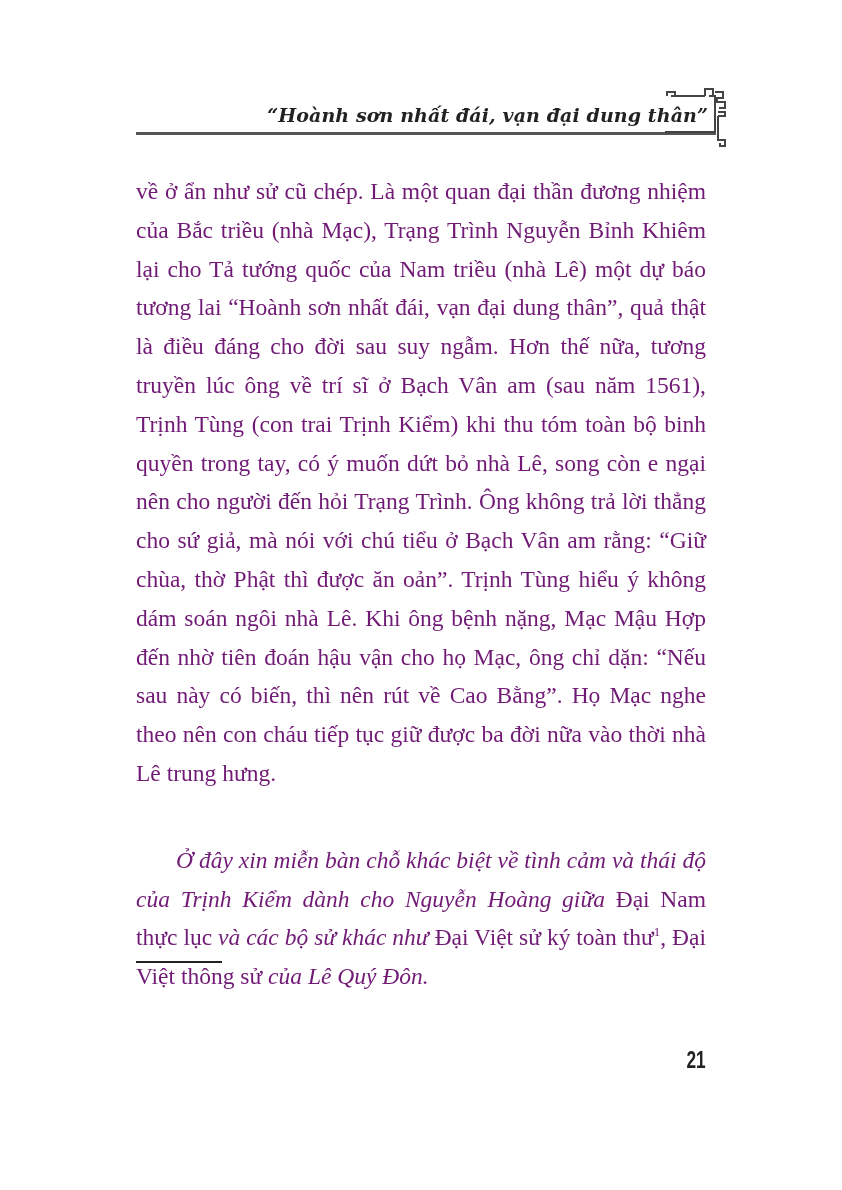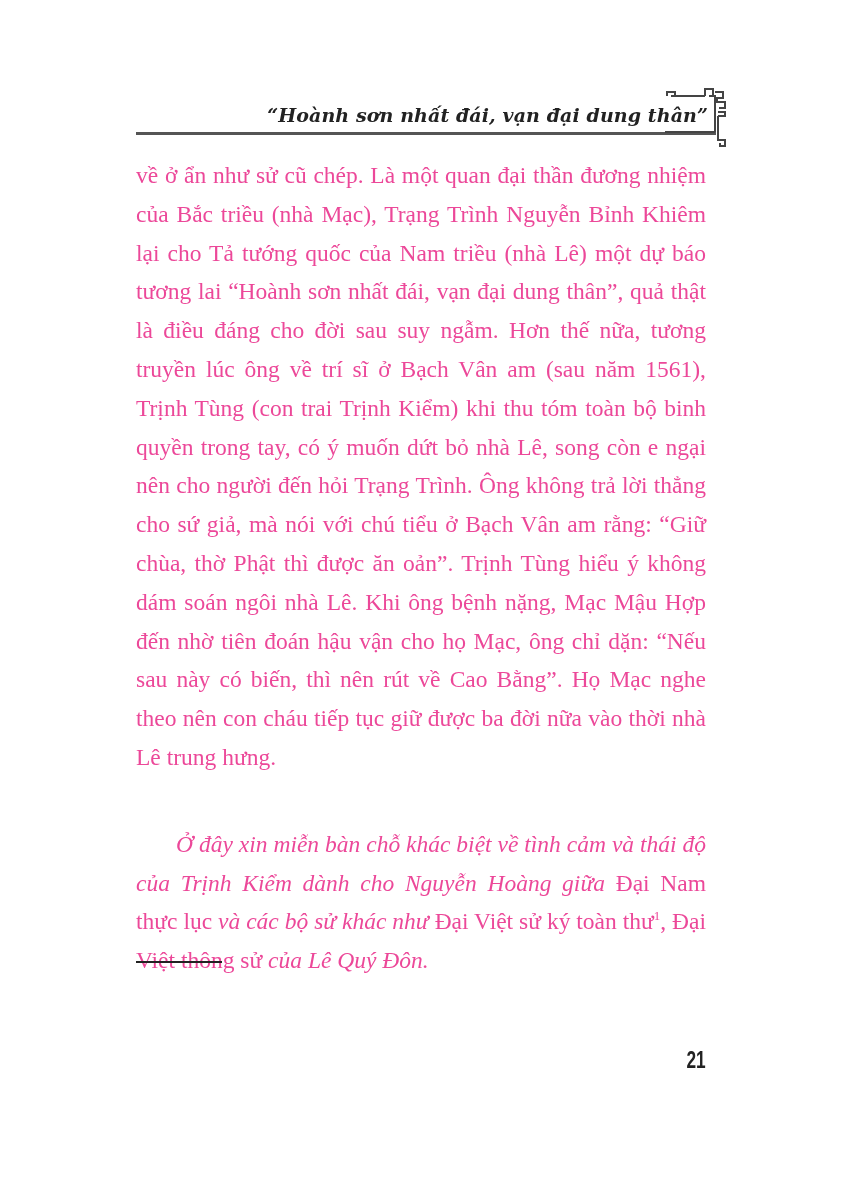--- a/index.html
+++ b/index.html
@@ -3,21 +3,21 @@
   <meta charset="utf-8">
   <style>
     html, body { margin: 0; padding: 0; background: #ffffff; }
     body { width: 842px; height: 1190px; position: relative; overflow: hidden; color: #1a1a1a; }
     .page { position: absolute; left: 0; top: 0; width: 842px; height: 1190px; background: #fff; }
 
     .header-rule { position: absolute; left: 136px; top: 132px; width: 580px; height: 3px; background: #555; }
     .header-title { position: absolute; right: 134px; top: 104px; font-family: "DejaVu Serif", serif; font-style: italic; font-weight: bold; font-size: 19px; color: #222; letter-spacing: 0.1px; }
     .ornament { position: absolute; left: 665px; top: 84px; width: 70px; height: 70px; }
 
-    .body-text { position: absolute; left: 136px; top: 156px; width: 570px; font-family: "Liberation Serif", serif; font-size: 23.5px; line-height: 38.8px; text-align: justify; color: #ec4899; }
+    .body-text { position: absolute; left: 136px; top: 172px; width: 570px; font-family: "Liberation Serif", serif; font-size: 23.5px; line-height: 38.8px; text-align: justify; color: #701a75; }
     .body-text p { margin: 0; }
     .body-text .indent { text-indent: 40px; margin-top: 48px; }
     .body-text i { font-style: italic; }
     sup { font-size: 13px; line-height: 0; vertical-align: super; }
 
     .fn-rule { position: absolute; left: 136px; top: 961px; width: 86px; height: 1.5px; background: #222; }
     .footnote { position: absolute; left: 136px; top: 970px; width: 570px; font-family: "Liberation Serif", serif; font-size: 19.5px; line-height: 29px; text-align: justify; color: #1a1a1a; }
     .footnote p { margin: 0; text-indent: 28px; }
 
     .page-number { position: absolute; right: 136px; top: 1046px; font-family: "Liberation Sans", sans-serif; font-weight: bold; font-size: 24px; color: #222; transform: scaleX(0.72); transform-origin: right top; }

